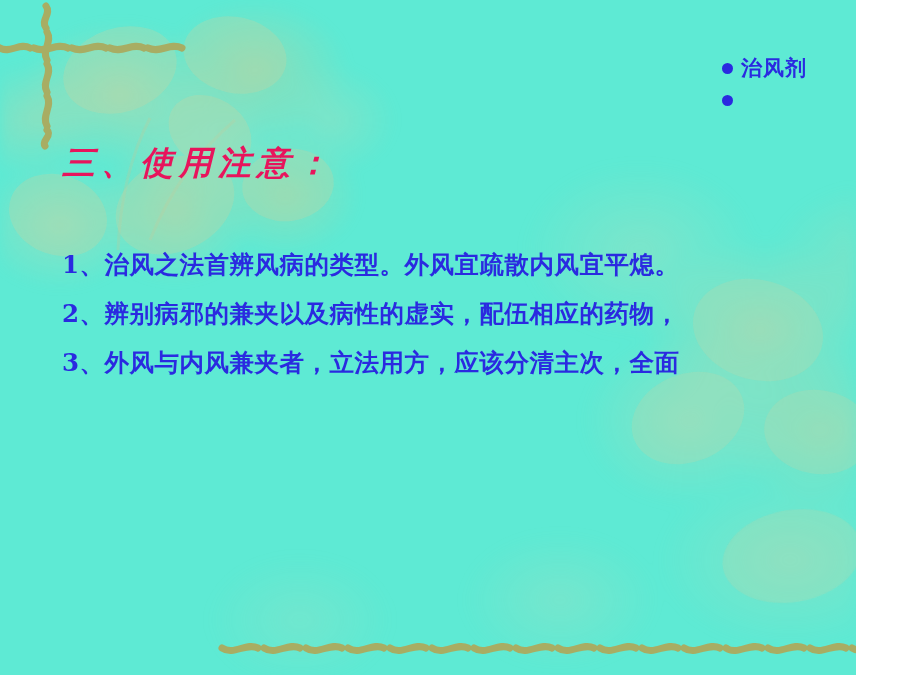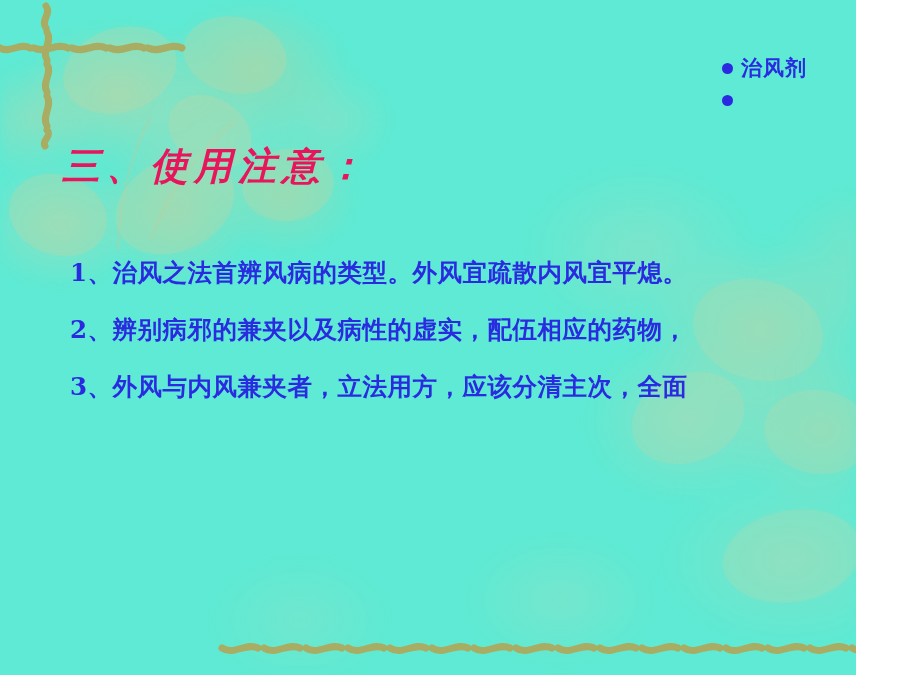--- a/index.html
+++ b/index.html
@@ -89,42 +89,42 @@
     letter-spacing: 1px;
     white-space: nowrap;
   }
 
   
   .title {
     position: absolute;
     left: 62px;
     top: 141px;
     color: #e8145c;
-    font-size: 38px;
+    font-size: 33px;
     font-weight: bold;
     font-family: "DejaVu Serif", serif;
     letter-spacing: 6px;
     font-style: italic;
     white-space: nowrap;
   }
 
   
   .body-list {
     position: absolute;
     left: 58px;
     top: 238px;
     width: 800px;
     color: #2a2ae0;
     font-size: 24.5px;
     font-family: "DejaVu Serif", serif;
     font-weight: bold;
     line-height: 45px;
     letter-spacing: 0.5px;
   }
-  .list-item { margin: 12px; }
+  .list-item { margin: 4px; }
   .li-line { display: block; white-space: nowrap; }
   .li-line.indent { padding-left: 42px; }
 </style>
 </head>
 <body>
 
 <div class="slide">
 
   <div class="bg-wash"></div>
   <div class="bg-wash-2"></div>

